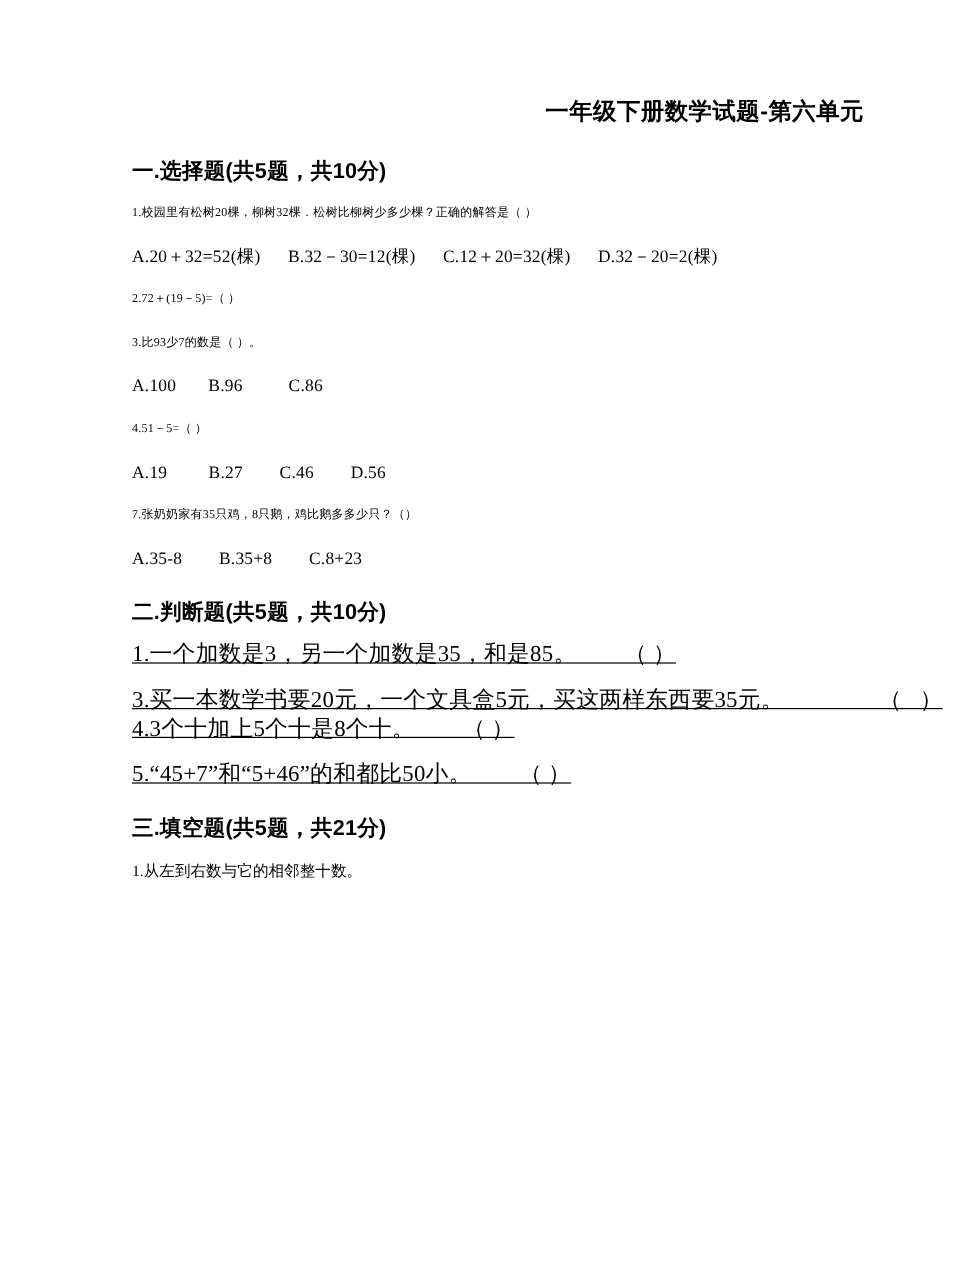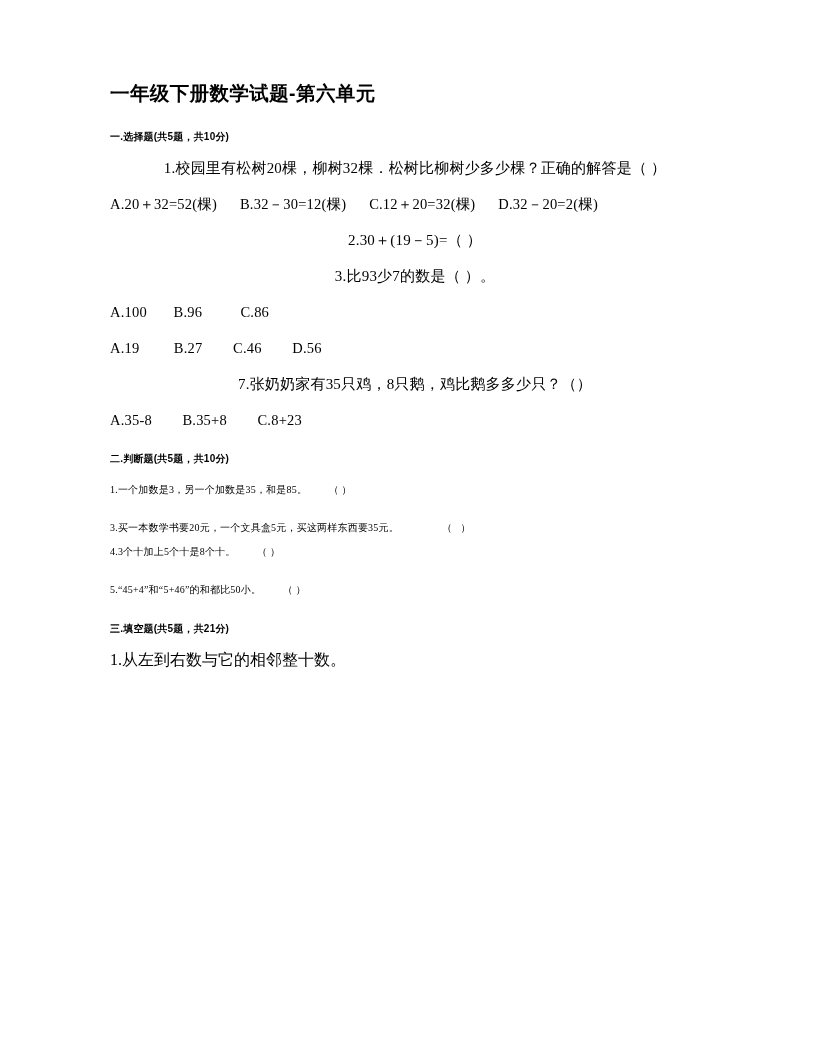--- a/index.html
+++ b/index.html
@@ -15,103 +15,104 @@
     position: relative;
     overflow: hidden;
   }
   .page {
     width: 816px;
     height: 1056px;
     box-sizing: border-box;
     padding: 78px 96px 60px 110px;
   }
   .title-block {
-    text-align: left;
+    text-align: right;
     margin-bottom: 10px;
   }
   .title-line {
     font-family: "Liberation Sans", "DejaVu Sans", sans-serif;
     font-weight: bold;
     font-size: 19.5px;
     line-height: 30px;
     letter-spacing: 0.4px;
     color: #000;
   }
   .section-head {
     font-family: "Liberation Sans", "DejaVu Sans", sans-serif;
     font-weight: bold;
-    font-size: 10px;
+    font-size: 18px;
     margin-top: 22px;
     margin-bottom: 14px;
     letter-spacing: 0.2px;
   }
   .q {
-    font-size: 15px;
+    font-size: 10px;
     line-height: 20px;
     margin: 0 0 16px 0;
     letter-spacing: 0.2px;
-    text-align: center;
   }
   .opts {
     font-size: 14.5px;
     line-height: 20px;
     margin: 0 0 16px 0;
     letter-spacing: 0.2px;
     white-space: pre;
   }
   .tf {
-    font-size: 10px;
+    font-size: 19px;
     line-height: 20px;
     margin: 0 0 18px 0;
     letter-spacing: 0.2px;
     white-space: pre;
+    text-decoration: underline;
   }
   .tf.tight {
     margin-bottom: 4px;
   }
   .fill {
-    font-size: 16px;
+    font-size: 13px;
     line-height: 20px;
     margin: 4px 0 16px 0;
   }
   .sec1 .q:first-of-type { margin-top: 0; }
 </style>
 </head>
 <body>
 
 <div class="page">
 
   <div class="title-block">
     <div class="title-line">一年级下册数学试题-第六单元</div>
   </div>
 
   <div class="section sec1">
     <div class="section-head">一.选择题(共5题，共10分)</div>
 
     <p class="q">1.校园里有松树20棵，柳树32棵．松树比柳树少多少棵？正确的解答是（ ）</p>
     <p class="opts">A.20＋32=52(棵)      B.32－30=12(棵)      C.12＋20=32(棵)      D.32－20=2(棵)</p>
 
-    <p class="q">2.30＋(19－5)=（ ）</p>
+    <p class="q">2.72＋(19－5)=（ ）</p>
 
     <p class="q">3.比93少7的数是（ ）。</p>
     <p class="opts">A.100       B.96          C.86</p>
 
+    <p class="q">4.51－5=（ ）</p>
     <p class="opts">A.19         B.27        C.46        D.56</p>
 
     <p class="q">7.张奶奶家有35只鸡，8只鹅，鸡比鹅多多少只？（）</p>
     <p class="opts">A.35-8        B.35+8        C.8+23</p>
   </div>
 
   <div class="section sec2">
     <div class="section-head">二.判断题(共5题，共10分)</div>
 
     <p class="tf">1.一个加数是3，另一个加数是35，和是85。        （ ）</p>
     <p class="tf tight">3.买一本数学书要20元，一个文具盒5元，买这两样东西要35元。                （   ）</p>
     <p class="tf">4.3个十加上5个十是8个十。        （ ）</p>
-    <p class="tf">5.“45+4”和“5+46”的和都比50小。        （ ）</p>
+    <p class="tf">5.“45+7”和“5+46”的和都比50小。        （ ）</p>
   </div>
 
   <div class="section sec3">
     <div class="section-head">三.填空题(共5题，共21分)</div>
     <p class="fill">1.从左到右数与它的相邻整十数。</p>
   </div>
 
 </div>
 
 </body></html>

